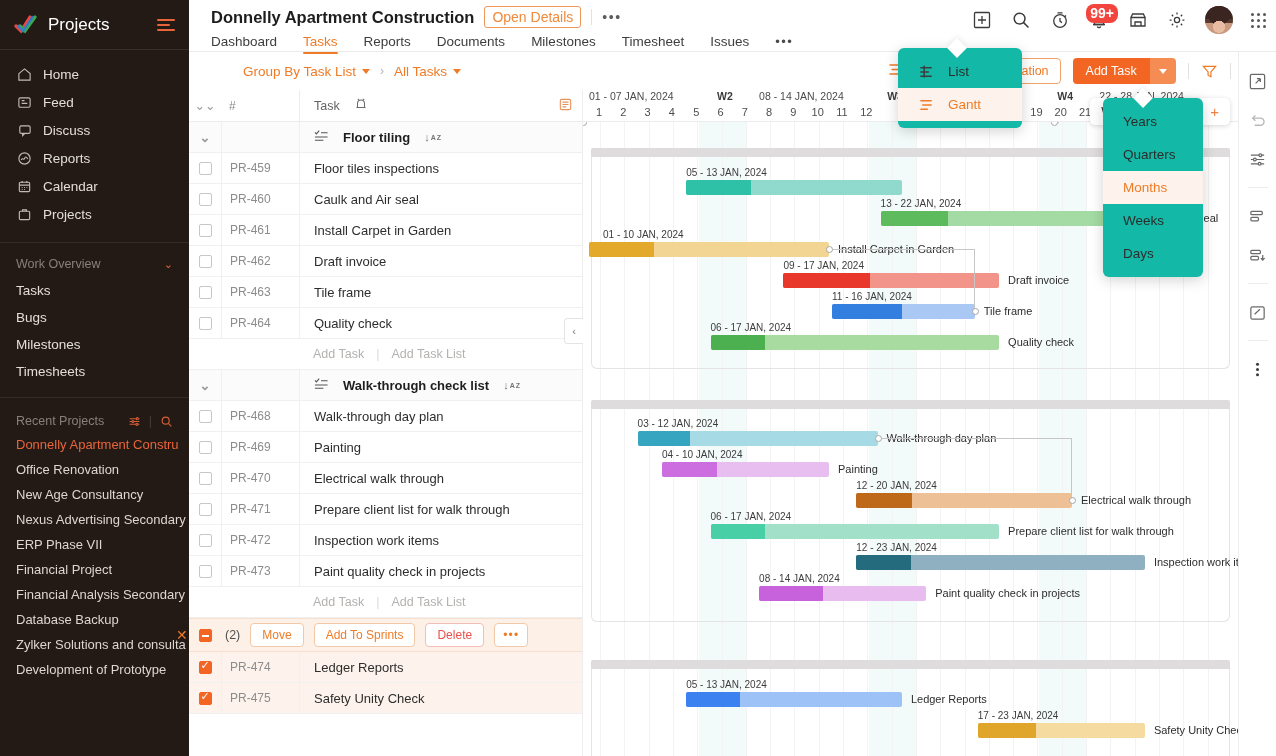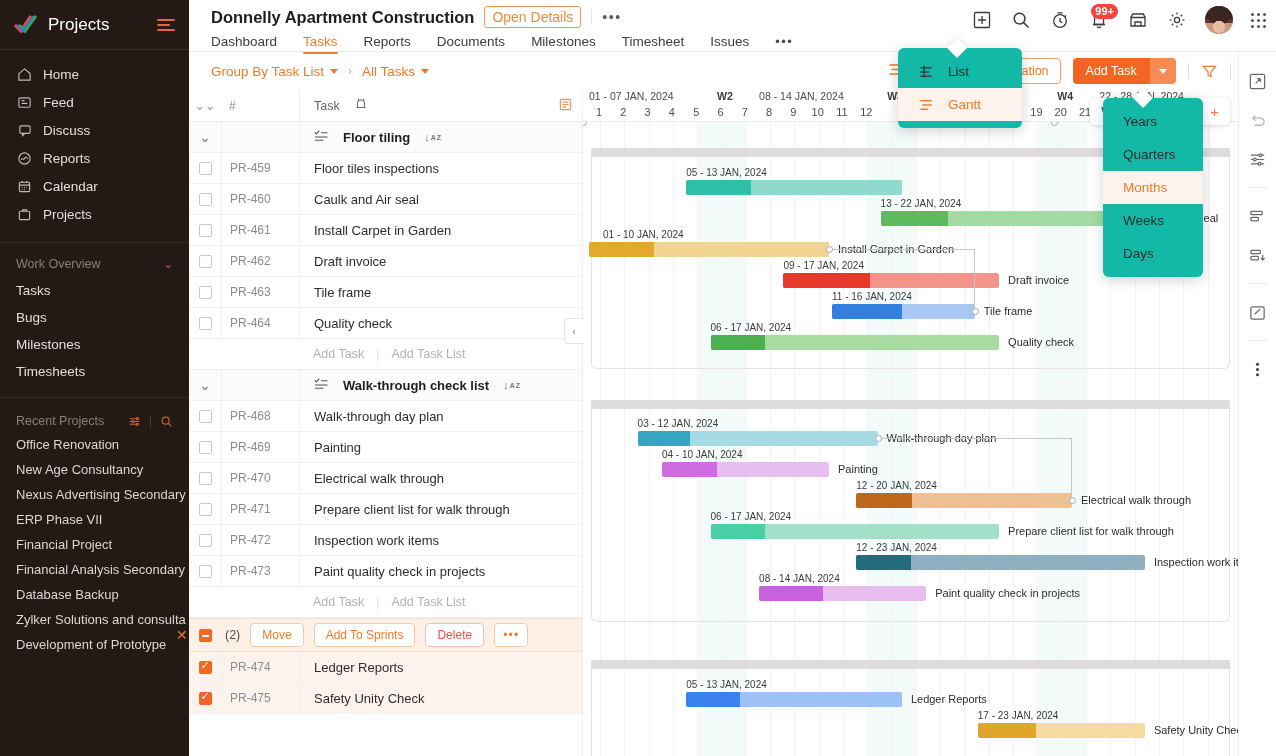--- a/index.html
+++ b/index.html
@@ -64,32 +64,32 @@
   .tab.active { color:#ef7b26; }
   .tab.active:after { content:''; position:absolute; left:0; right:0; bottom:0; height:2.5px;
                       background:#ef7b26; border-radius:2px; }
   .tab-more { color:#4a4a4a; letter-spacing:1.5px; cursor:pointer; padding-bottom:5px; }
 
   .hdr-right { position:absolute; right:10px; top:6px; display:flex; align-items:center; gap:18px; }
   .hicon { width:21px; height:21px; cursor:pointer; position:relative; color:#3c3c3c;
            display:flex; align-items:center; justify-content:center;}
   .hicon svg { width:20px; height:20px; }
   .badge { position:absolute; top:-6px; right:-9px; background:#f2453d; color:#fff;
-           font-size:11px; border-radius:8px; padding:1px 4px; line-height:1.25; font-weight:bold;}
+           font-size:14px; border-radius:8px; padding:1px 4px; line-height:1.25; font-weight:bold;}
   .avatar { width:28px; height:28px; border-radius:50%; overflow:hidden; background:#d9b8a6;
             position:relative; cursor:pointer; flex:none;}
   .avatar .hair { position:absolute; inset:0; background:
        radial-gradient(circle at 50% 74%, #e8bca3 0 24%, transparent 25%),
        radial-gradient(circle at 50% 22%, #3a2520 0 48%, transparent 49%),
        linear-gradient(180deg,#3a2520 0 46%, #5a3a30 46% 62%, #c99a80 62% 100%); }
   .grid9 { display:grid; grid-template-columns:repeat(3,3px); grid-gap:3px; cursor:pointer; }
   .grid9 i { width:3px; height:3px; background:#555; border-radius:50%; display:block;}
 
   
-  .tbar { height:38px; display:flex; align-items:center; padding:0 14px 0 22px; position:relative;}
+  .tbar { height:38px; display:flex; align-items:center; padding:0 14px 0 22px; position:relative;margin-left:32px;}
   .gb { color:#ef7b26; font-size:13.5px; cursor:pointer; display:flex; align-items:center; gap:6px;}
   .crumbsep { color:#b6b2b0; margin:0 10px; font-size:12px;}
   .caretdn { width:0;height:0;border-left:4px solid transparent;border-right:4px solid transparent;
              border-top:5px solid #ef7b26;}
   .tbar-right { margin-left:auto; display:flex; align-items:center; gap:12px; }
   .gantt-sel { display:flex; align-items:center; gap:8px; color:#ef7b26; font-size:13.5px; cursor:pointer; }
   .btn-out { border:1px solid #f0a26a; color:#ef7b26; background:#fff; border-radius:4px;
              font-size:12.5px; padding:5px 11px; cursor:pointer; }
   .btn-add { display:flex; border-radius:4px; overflow:hidden; cursor:pointer; }
   .btn-add .m { background:#f26522; color:#fff; font-size:12.5px; padding:6px 13px; font-weight:500;}
@@ -309,20 +309,21 @@
     <span class="sep">|</span>
     <span class="tool">
         <svg width="13" height="13" viewBox="0 0 16 16" fill="none" stroke="#e8653a" stroke-width="1.4">
           <circle cx="7" cy="7" r="4.3"></circle>
           <path d="M10.3 10.3L14 14"></path>
         </svg>
       </span>
   </div>
 
   <div>
+    <div class="sb-proj active">Donnelly Apartment Constru</div>
     <div class="sb-proj">Office Renovation</div>
     <div class="sb-proj">New Age Consultancy</div>
     <div class="sb-proj">Nexus Advertising Secondary</div>
     <div class="sb-proj">ERP Phase VII</div>
     <div class="sb-proj">Financial  Project</div>
     <div class="sb-proj">Financial Analysis Secondary</div>
     <div class="sb-proj">Database Backup</div>
     <div class="sb-proj">Zylker Solutions and consulta</div>
     <div class="sb-proj">Development of Prototype</div>
   </div>

